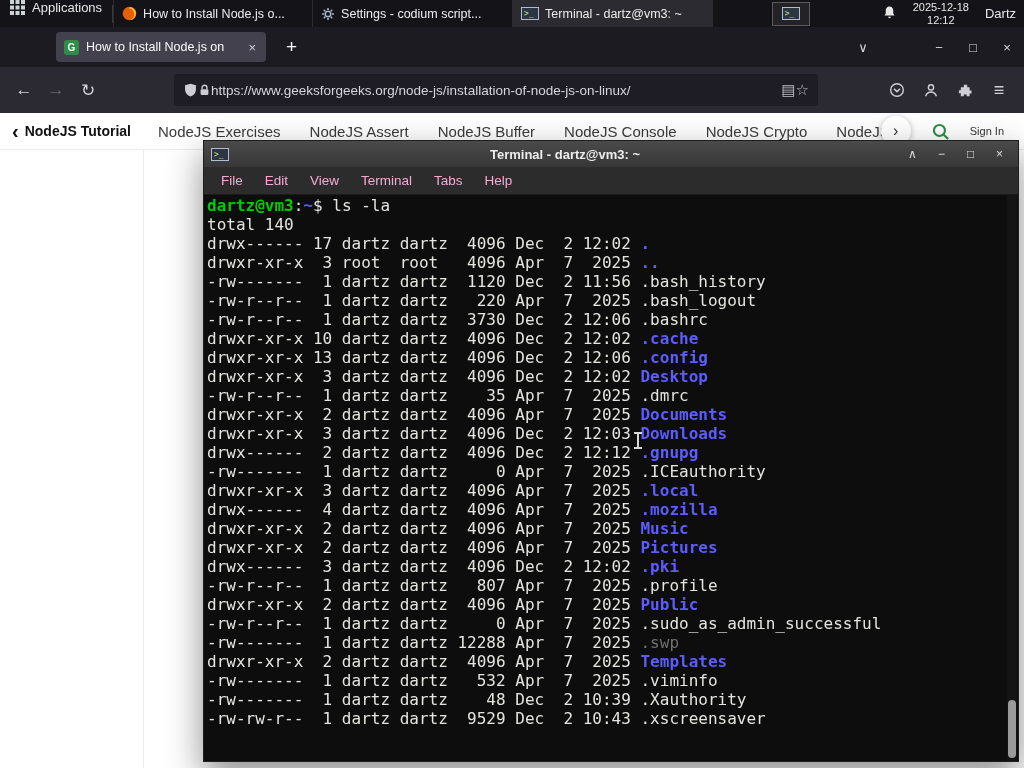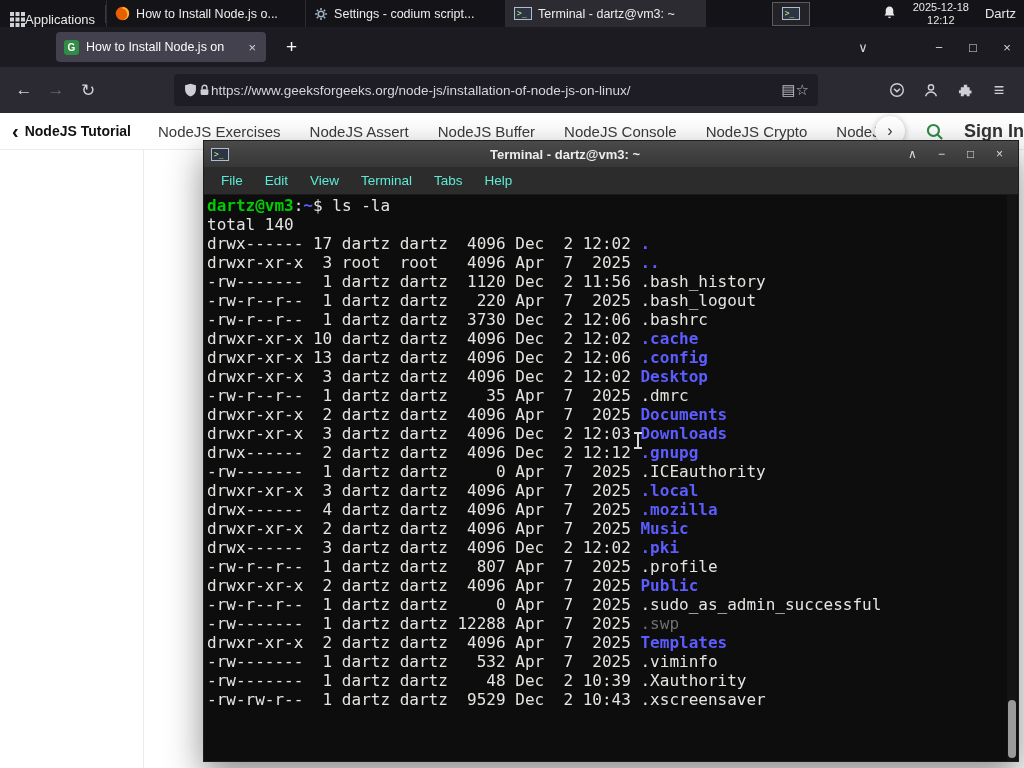--- a/index.html
+++ b/index.html
@@ -2,21 +2,21 @@
 <html><head>
 <meta charset="utf-8">
 <style>
   html,body{margin:0;padding:0;background:#000;}
   #screen{position:relative;width:1024px;height:768px;overflow:hidden;background:#fff;
           font-family:"Liberation Sans",sans-serif;}
 
   
   .panel{position:absolute;left:0;top:0;width:100%;height:27px;background:#141418;
          color:#e8e8e8;display:flex;align-items:center;font-size:13px;z-index:50;box-sizing:border-box;}
-  .apps-btn{display:flex;align-items:flex-end;padding:0 10px;height:100%;}
+  .apps-btn{display:flex;align-items:flex-start;gap:7px;padding:0 10px;height:100%;}
   .panel-sep{width:1px;height:18px;background:#3a3a3e;}
   .taskbar{display:flex;height:100%;}
   .task-btn{display:flex;align-items:center;gap:6px;width:200px;padding:0 8px;height:100%;
             border-right:1px solid #2c2c31;overflow:hidden;white-space:nowrap;box-sizing:border-box;}
   .task-btn:first-child{border-left:1px solid #2c2c31;}
   .task-btn.active{background:#2b2b31;}
   .task-label{overflow:hidden;text-overflow:ellipsis;font-size:12.5px;color:#ededed;}
   .task-icon{display:flex;align-items:center;flex:0 0 auto;}
   .panel-right{margin-left:auto;display:flex;align-items:center;gap:16px;padding-right:8px;height:100%;}
   .tray-box{width:36px;height:22px;border:1px solid #5a5a5f;background:#232327;margin-right:56px;
@@ -60,36 +60,36 @@
   .nav-back{display:flex;align-items:center;gap:6px;font-weight:700;font-size:14px;color:#111;
             padding-left:12px;flex:0 0 auto;}
   .back-chev{font-size:20px;font-weight:700;line-height:1;}
   .site-items{display:flex;gap:29px;margin-left:27px;overflow:hidden;white-space:nowrap;flex:1;
               font-size:15px;color:#3b3b3b;height:100%;align-items:center;}
   .site-item{flex:0 0 auto;}
   .next-circle{width:30px;height:30px;border-radius:50%;background:#fff;box-shadow:0 1px 6px rgba(0,0,0,.28);
                display:flex;align-items:center;justify-content:center;font-size:16px;color:#333;
                flex:0 0 auto;margin-left:-15px;}
   .search-btn{margin:0 20px;display:flex;flex:0 0 auto;}
-  .signin-btn{font-size:18px;color:#333;flex:0 0 auto;font-weight:bold;}
+  .signin-btn{margin-right:20px;font-size:11px;color:#333;flex:0 0 auto;}
 
   
   .page{position:absolute;top:150px;left:0;width:100%;bottom:0;background:#fff;}
   .page-divider{position:absolute;left:143px;top:0;bottom:0;width:1px;background:#ececec;}
 
   
   .terminal{position:absolute;left:203px;top:140px;width:816px;height:622px;z-index:30;
             box-shadow:0 14px 34px rgba(0,0,0,.45);border:1px solid #1e1e1e;box-sizing:border-box;
             background:#0d0d0d;display:flex;flex-direction:column;}
   .t-titlebar{height:26px;background:linear-gradient(#4a4a4a,#373737);display:flex;align-items:center;
               gap:6px;padding:0 7px;color:#ececec;flex:0 0 auto;}
   .t-title{flex:1;text-align:center;font-size:13px;font-weight:700;white-space:nowrap;overflow:hidden;}
   .t-btn{width:23px;text-align:center;color:#dcdcdc;font-size:12px;}
   .t-menubar{height:27px;background:#2c2c2c;display:flex;align-items:center;padding-left:7px;gap:2px;
-             color:#5eead4;font-size:13.5px;flex:0 0 auto;border-bottom:1px solid #1a1a1a;}
+             color:#f9a8d4;font-size:13.5px;flex:0 0 auto;border-bottom:1px solid #1a1a1a;}
   .t-menu-item{padding:3px 10px;}
   .t-content{position:relative;flex:1;background:#0d0d0d;font-family:"DejaVu Sans Mono",monospace;
              font-size:16px;line-height:19px;color:#e4e4e0;padding:1px 0 0 3px;overflow:hidden;}
   .t-line{white-space:pre;}
   .t-green{color:#00cd00;font-weight:700;}
   .t-blue{color:#5c5cff;font-weight:700;}
   .t-dim{color:#707070;}
   .t-scrollbar{position:absolute;right:1px;top:0;bottom:0;width:10px;background:rgba(255,255,255,0.03);}
   .t-thumb{position:absolute;right:1px;bottom:3px;width:8px;height:58px;background:#9a9a9a;border-radius:4px;}
   .ibeam{position:absolute;left:433px;top:238px;width:2px;height:15px;background:#d8d8d8;}
@@ -283,20 +283,21 @@
           <div class="t-line"><span>drwxr-xr-x 13 dartz dartz  4096 Dec  2 12:06 </span><span class="t-blue">.config</span></div>
           <div class="t-line"><span>drwxr-xr-x  3 dartz dartz  4096 Dec  2 12:02 </span><span class="t-blue">Desktop</span></div>
           <div class="t-line"><span>-rw-r--r--  1 dartz dartz    35 Apr  7  2025 </span><span>.dmrc</span></div>
           <div class="t-line"><span>drwxr-xr-x  2 dartz dartz  4096 Apr  7  2025 </span><span class="t-blue">Documents</span></div>
           <div class="t-line"><span>drwxr-xr-x  3 dartz dartz  4096 Dec  2 12:03 </span><span class="t-blue">Downloads</span></div>
           <div class="t-line"><span>drwx------  2 dartz dartz  4096 Dec  2 12:12 </span><span class="t-blue">.gnupg</span></div>
           <div class="t-line"><span>-rw-------  1 dartz dartz     0 Apr  7  2025 </span><span>.ICEauthority</span></div>
           <div class="t-line"><span>drwxr-xr-x  3 dartz dartz  4096 Apr  7  2025 </span><span class="t-blue">.local</span></div>
           <div class="t-line"><span>drwx------  4 dartz dartz  4096 Apr  7  2025 </span><span class="t-blue">.mozilla</span></div>
           <div class="t-line"><span>drwxr-xr-x  2 dartz dartz  4096 Apr  7  2025 </span><span class="t-blue">Music</span></div>
+          <div class="t-line"><span>drwxr-xr-x  2 dartz dartz  4096 Apr  7  2025 </span><span class="t-blue">Pictures</span></div>
           <div class="t-line"><span>drwx------  3 dartz dartz  4096 Dec  2 12:02 </span><span class="t-blue">.pki</span></div>
           <div class="t-line"><span>-rw-r--r--  1 dartz dartz   807 Apr  7  2025 </span><span>.profile</span></div>
           <div class="t-line"><span>drwxr-xr-x  2 dartz dartz  4096 Apr  7  2025 </span><span class="t-blue">Public</span></div>
           <div class="t-line"><span>-rw-r--r--  1 dartz dartz     0 Apr  7  2025 </span><span>.sudo_as_admin_successful</span></div>
           <div class="t-line"><span>-rw-------  1 dartz dartz 12288 Apr  7  2025 </span><span class="t-dim">.swp</span></div>
           <div class="t-line"><span>drwxr-xr-x  2 dartz dartz  4096 Apr  7  2025 </span><span class="t-blue">Templates</span></div>
           <div class="t-line"><span>-rw-------  1 dartz dartz   532 Apr  7  2025 </span><span>.viminfo</span></div>
           <div class="t-line"><span>-rw-------  1 dartz dartz    48 Dec  2 10:39 </span><span>.Xauthority</span></div>
           <div class="t-line"><span>-rw-rw-r--  1 dartz dartz  9529 Dec  2 10:43 </span><span>.xscreensaver</span></div>
         </div>

